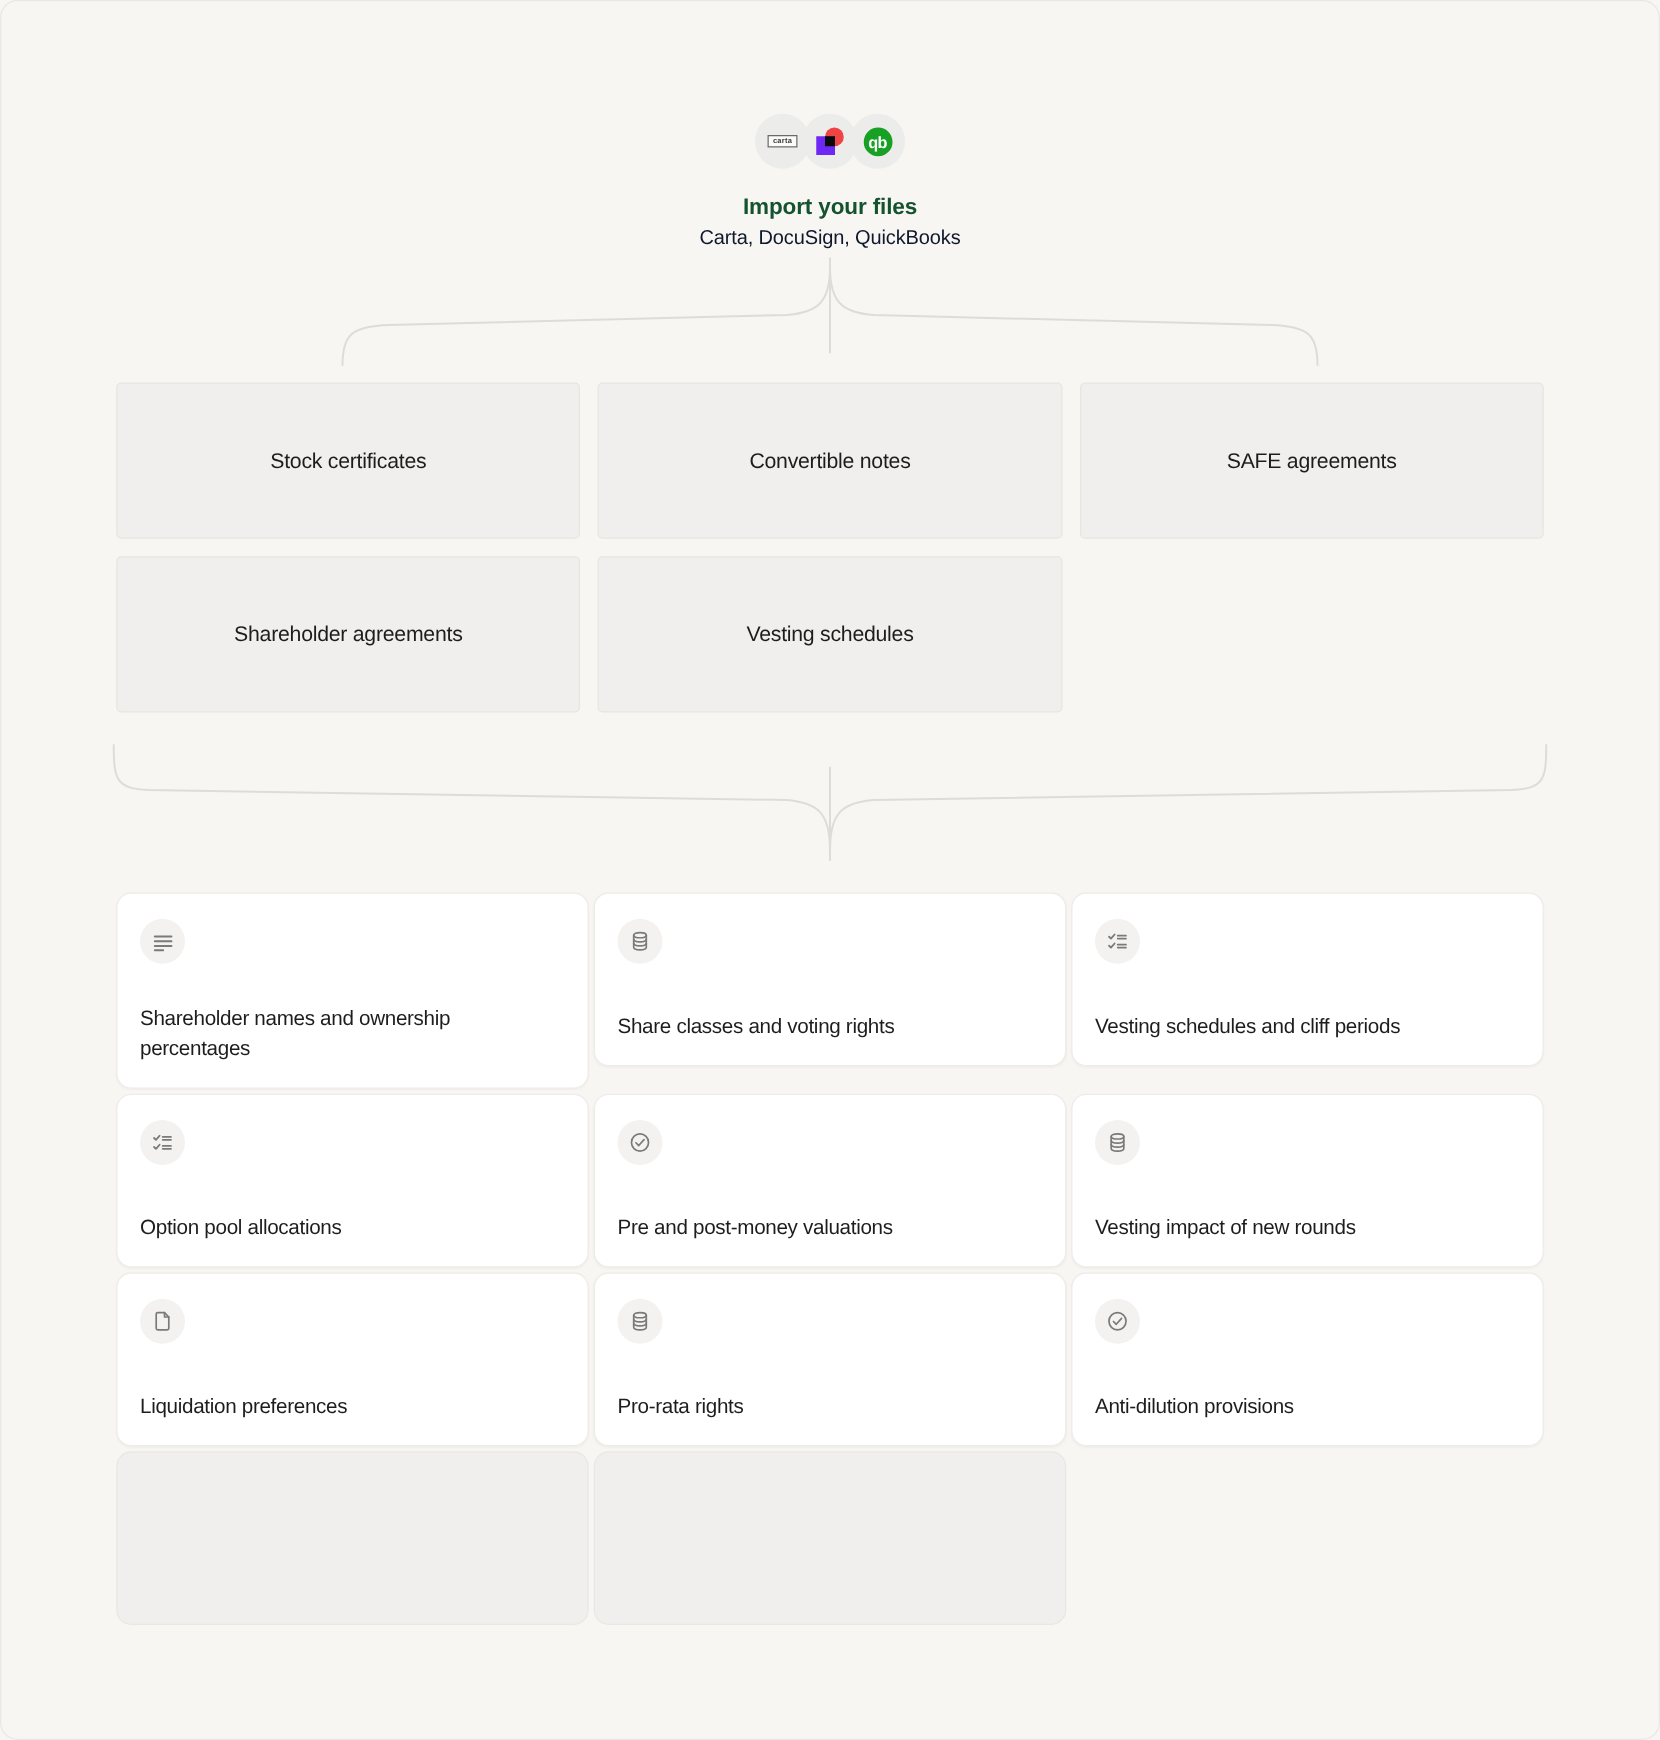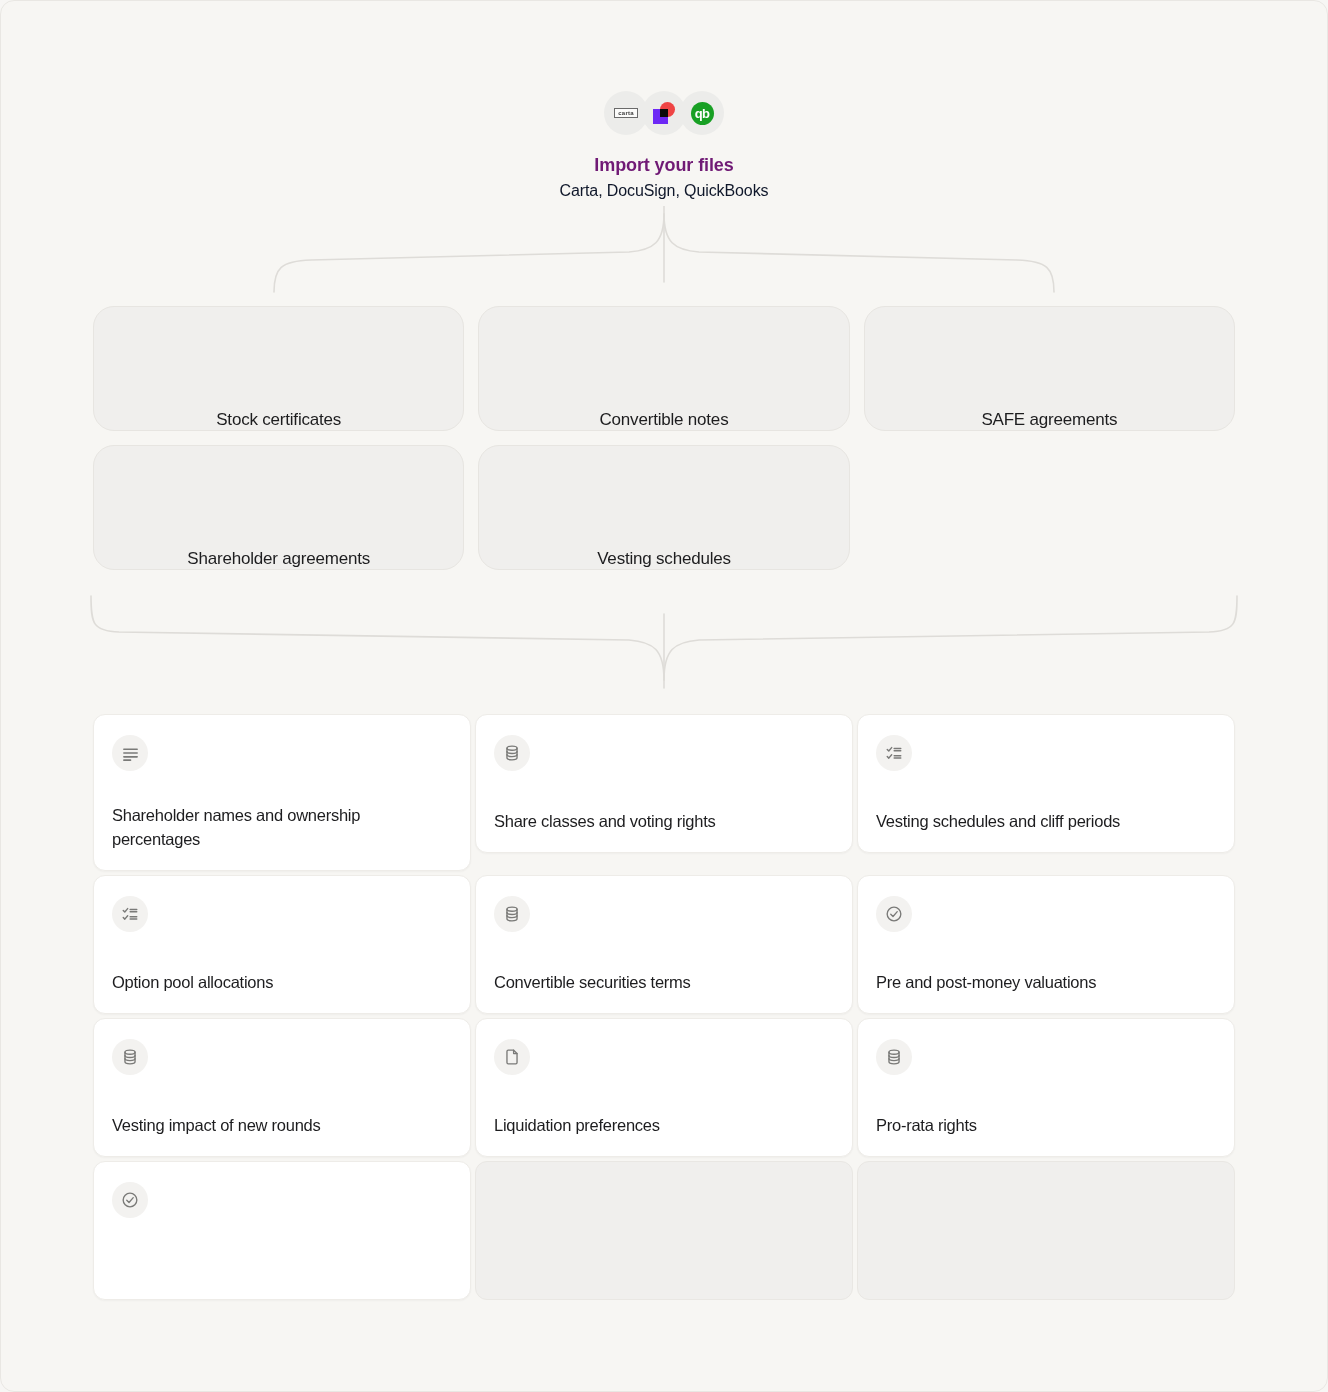--- a/index.html
+++ b/index.html
@@ -97,21 +97,21 @@
     display: flex;
     align-items: center;
     justify-content: center;
     line-height: 1;
   }
 
   .import-title {
     margin-top: 20px;
     font-size: 18px;
     font-weight: 700;
-    color: #701a75;
+    color: #14532d;
     letter-spacing: -0.1px;
   }
   .import-subtitle {
     margin-top: 6px;
     font-size: 16px;
     color: #0f172a;
     letter-spacing: -0.1px;
   }
 
   
@@ -134,23 +134,23 @@
   .source-grid {
     display: grid;
     grid-template-columns: repeat(3, 1fr);
     gap: 14px;
   }
 
   .source-box {
     height: 125px;
     background: #f0efed;
     border: 1px solid #e7e5e1;
-    border-radius: 21px;
-    display: flex;
-    align-items: flex-end;
+    border-radius: 4px;
+    display: flex;
+    align-items: center;
     justify-content: center;
     font-size: 17px;
     color: #1d1d1f;
     letter-spacing: -0.2px;
   }
 
   
   .output-grid {
     display: grid;
     grid-template-columns: repeat(3, 1fr);
@@ -311,83 +311,73 @@
             <polyline points="2.5,14 4.2,15.7 7.4,12"></polyline>
             <line x1="10.2" y1="5" x2="17.5" y2="5"></line>
             <line x1="10.2" y1="7.6" x2="17.5" y2="7.6"></line>
             <line x1="10.2" y1="13" x2="17.5" y2="13"></line>
             <line x1="10.2" y1="15.6" x2="17.5" y2="15.6"></line>
           </svg>
         </span>
         <div class="out-card-label">Option pool allocations</div>
       </div>
 
+
+      <div class="out-card">
+        <span class="icon-bubble">
+          <svg width="18" height="18" viewBox="0 0 20 20" fill="none" stroke-width="1.5" stroke-linecap="round" stroke-linejoin="round">
+            <circle cx="10" cy="10" r="7.6"></circle>
+            <polyline points="6.4,10.2 8.9,12.7 13.6,7.4"></polyline>
+          </svg>
+        </span>
+        <div class="out-card-label">Pre and post-money valuations</div>
+      </div>
+
       <div class="out-card">
         <span class="icon-bubble">
           <svg width="18" height="18" viewBox="0 0 20 20" fill="none" stroke-width="1.5" stroke-linecap="round">
             <ellipse cx="10" cy="4.6" rx="5.6" ry="2.3"></ellipse>
             <path d="M4.4 4.6 v10.8 c0 1.27 2.5 2.3 5.6 2.3 s5.6-1.03 5.6-2.3 V4.6"></path>
             <path d="M4.4 8.2 c0 1.27 2.5 2.3 5.6 2.3 s5.6-1.03 5.6-2.3"></path>
             <path d="M4.4 11.8 c0 1.27 2.5 2.3 5.6 2.3 s5.6-1.03 5.6-2.3"></path>
           </svg>
         </span>
-        <div class="out-card-label">Convertible securities terms</div>
+        <div class="out-card-label">Vesting impact of new rounds</div>
       </div>
 
       <div class="out-card">
         <span class="icon-bubble">
           <svg width="18" height="18" viewBox="0 0 20 20" fill="none" stroke-width="1.5" stroke-linecap="round" stroke-linejoin="round">
-            <circle cx="10" cy="10" r="7.6"></circle>
-            <polyline points="6.4,10.2 8.9,12.7 13.6,7.4"></polyline>
-          </svg>
-        </span>
-        <div class="out-card-label">Pre and post-money valuations</div>
+            <path d="M11.8 2.4 H5.8 c-0.8 0-1.4 0.6-1.4 1.4 v12.4 c0 0.8 0.6 1.4 1.4 1.4 h8.4 c0.8 0 1.4-0.6 1.4-1.4 V6.2 z"></path>
+            <polyline points="11.8,2.4 11.8,6.2 15.6,6.2"></polyline>
+          </svg>
+        </span>
+        <div class="out-card-label">Liquidation preferences</div>
       </div>
 
       <div class="out-card">
         <span class="icon-bubble">
           <svg width="18" height="18" viewBox="0 0 20 20" fill="none" stroke-width="1.5" stroke-linecap="round">
             <ellipse cx="10" cy="4.6" rx="5.6" ry="2.3"></ellipse>
             <path d="M4.4 4.6 v10.8 c0 1.27 2.5 2.3 5.6 2.3 s5.6-1.03 5.6-2.3 V4.6"></path>
             <path d="M4.4 8.2 c0 1.27 2.5 2.3 5.6 2.3 s5.6-1.03 5.6-2.3"></path>
             <path d="M4.4 11.8 c0 1.27 2.5 2.3 5.6 2.3 s5.6-1.03 5.6-2.3"></path>
           </svg>
         </span>
-        <div class="out-card-label">Vesting impact of new rounds</div>
-      </div>
-
-      <div class="out-card">
-        <span class="icon-bubble">
-          <svg width="18" height="18" viewBox="0 0 20 20" fill="none" stroke-width="1.5" stroke-linecap="round" stroke-linejoin="round">
-            <path d="M11.8 2.4 H5.8 c-0.8 0-1.4 0.6-1.4 1.4 v12.4 c0 0.8 0.6 1.4 1.4 1.4 h8.4 c0.8 0 1.4-0.6 1.4-1.4 V6.2 z"></path>
-            <polyline points="11.8,2.4 11.8,6.2 15.6,6.2"></polyline>
-          </svg>
-        </span>
-        <div class="out-card-label">Liquidation preferences</div>
-      </div>
-
-      <div class="out-card">
-        <span class="icon-bubble">
-          <svg width="18" height="18" viewBox="0 0 20 20" fill="none" stroke-width="1.5" stroke-linecap="round">
-            <ellipse cx="10" cy="4.6" rx="5.6" ry="2.3"></ellipse>
-            <path d="M4.4 4.6 v10.8 c0 1.27 2.5 2.3 5.6 2.3 s5.6-1.03 5.6-2.3 V4.6"></path>
-            <path d="M4.4 8.2 c0 1.27 2.5 2.3 5.6 2.3 s5.6-1.03 5.6-2.3"></path>
-            <path d="M4.4 11.8 c0 1.27 2.5 2.3 5.6 2.3 s5.6-1.03 5.6-2.3"></path>
-          </svg>
-        </span>
         <div class="out-card-label">Pro-rata rights</div>
       </div>
 
       <div class="out-card">
         <span class="icon-bubble">
           <svg width="18" height="18" viewBox="0 0 20 20" fill="none" stroke-width="1.5" stroke-linecap="round" stroke-linejoin="round">
             <circle cx="10" cy="10" r="7.6"></circle>
             <polyline points="6.4,10.2 8.9,12.7 13.6,7.4"></polyline>
           </svg>
         </span>
+        <div class="out-card-label">Anti-dilution provisions</div>
       </div>
 
       <div class="out-card empty"></div>
       <div class="out-card empty"></div>
 
     </div>
   </div>
 
 </div>
 

